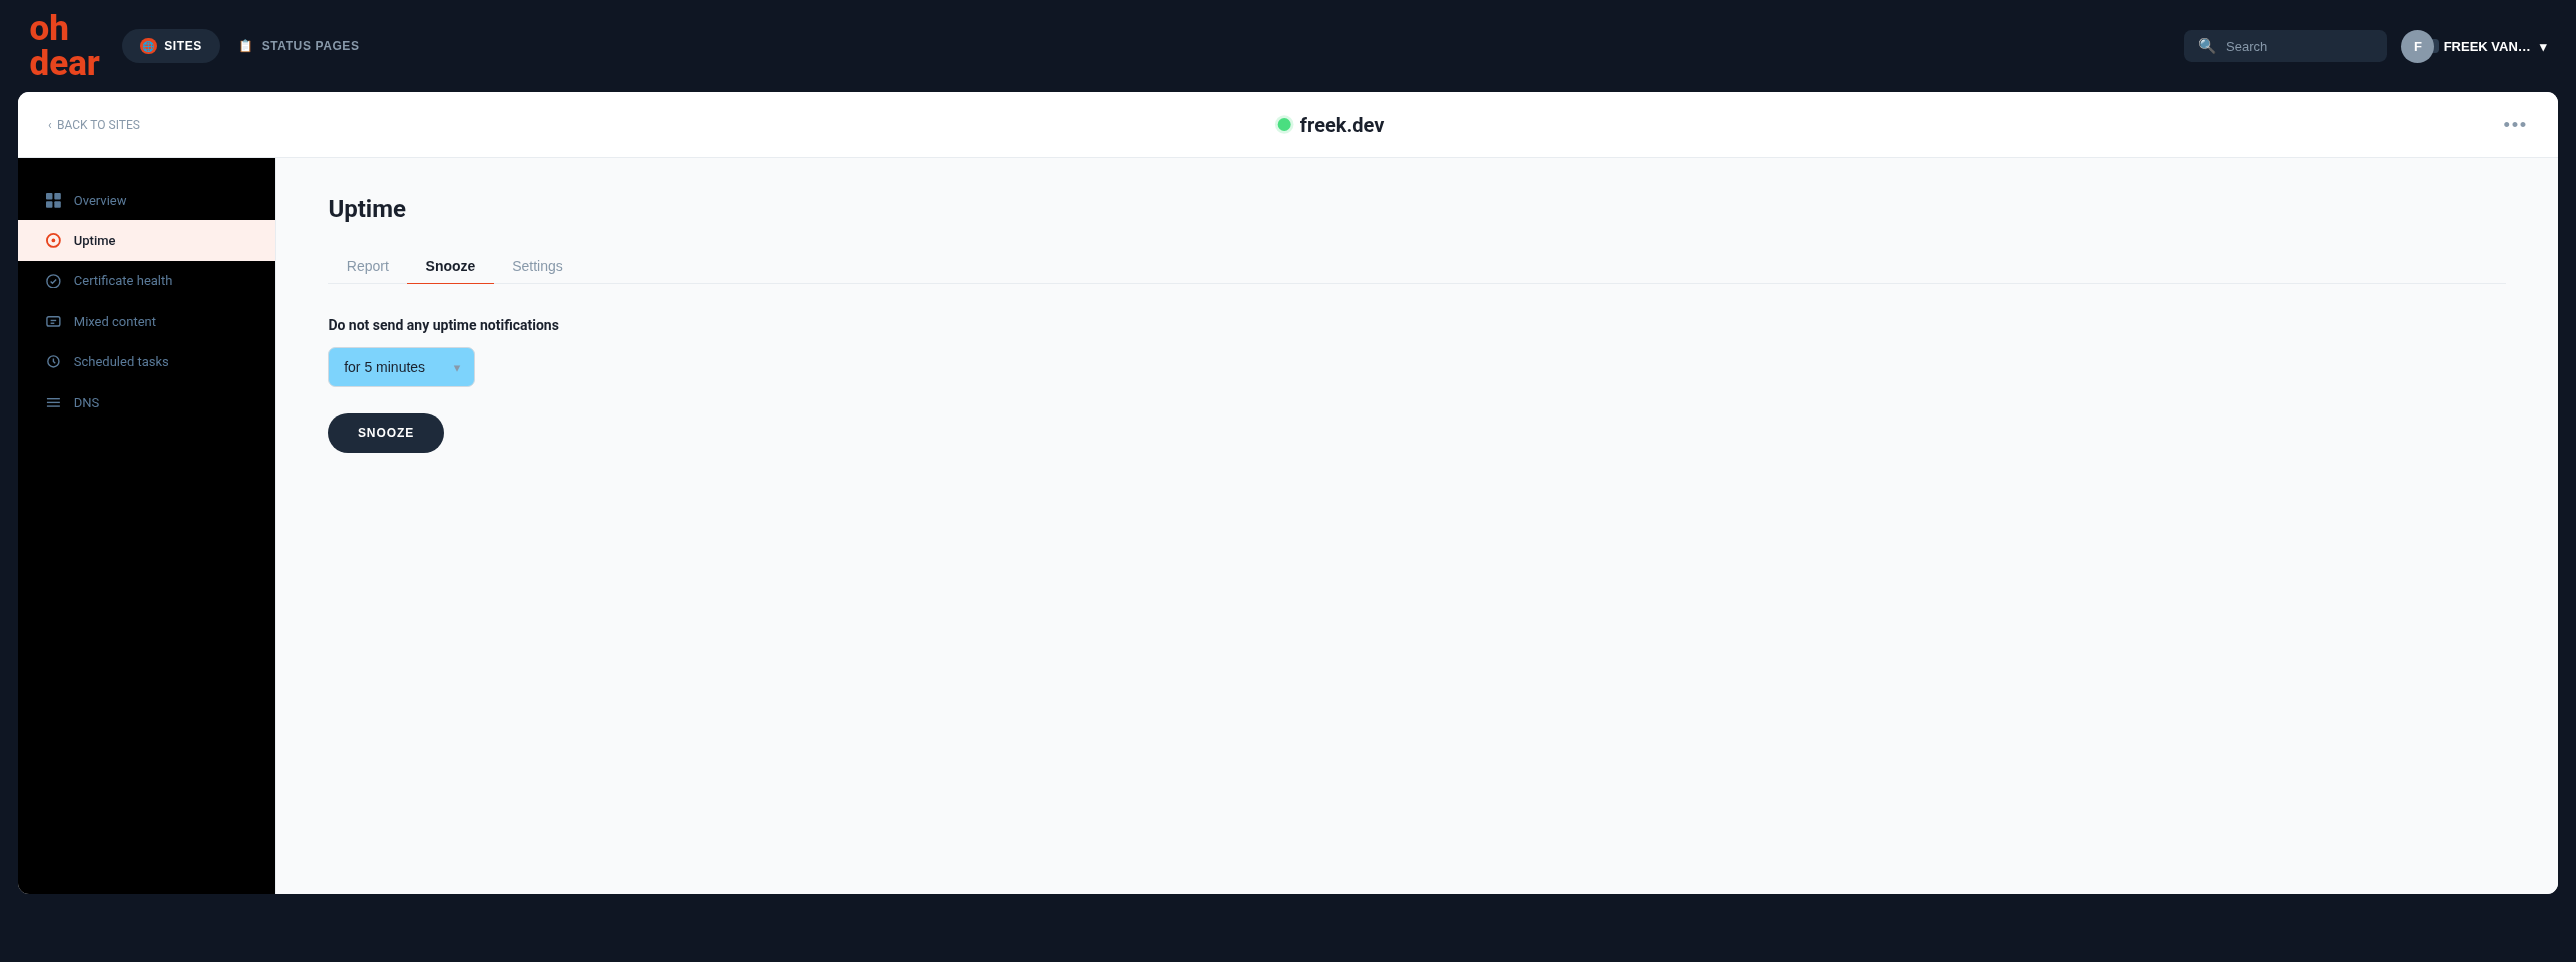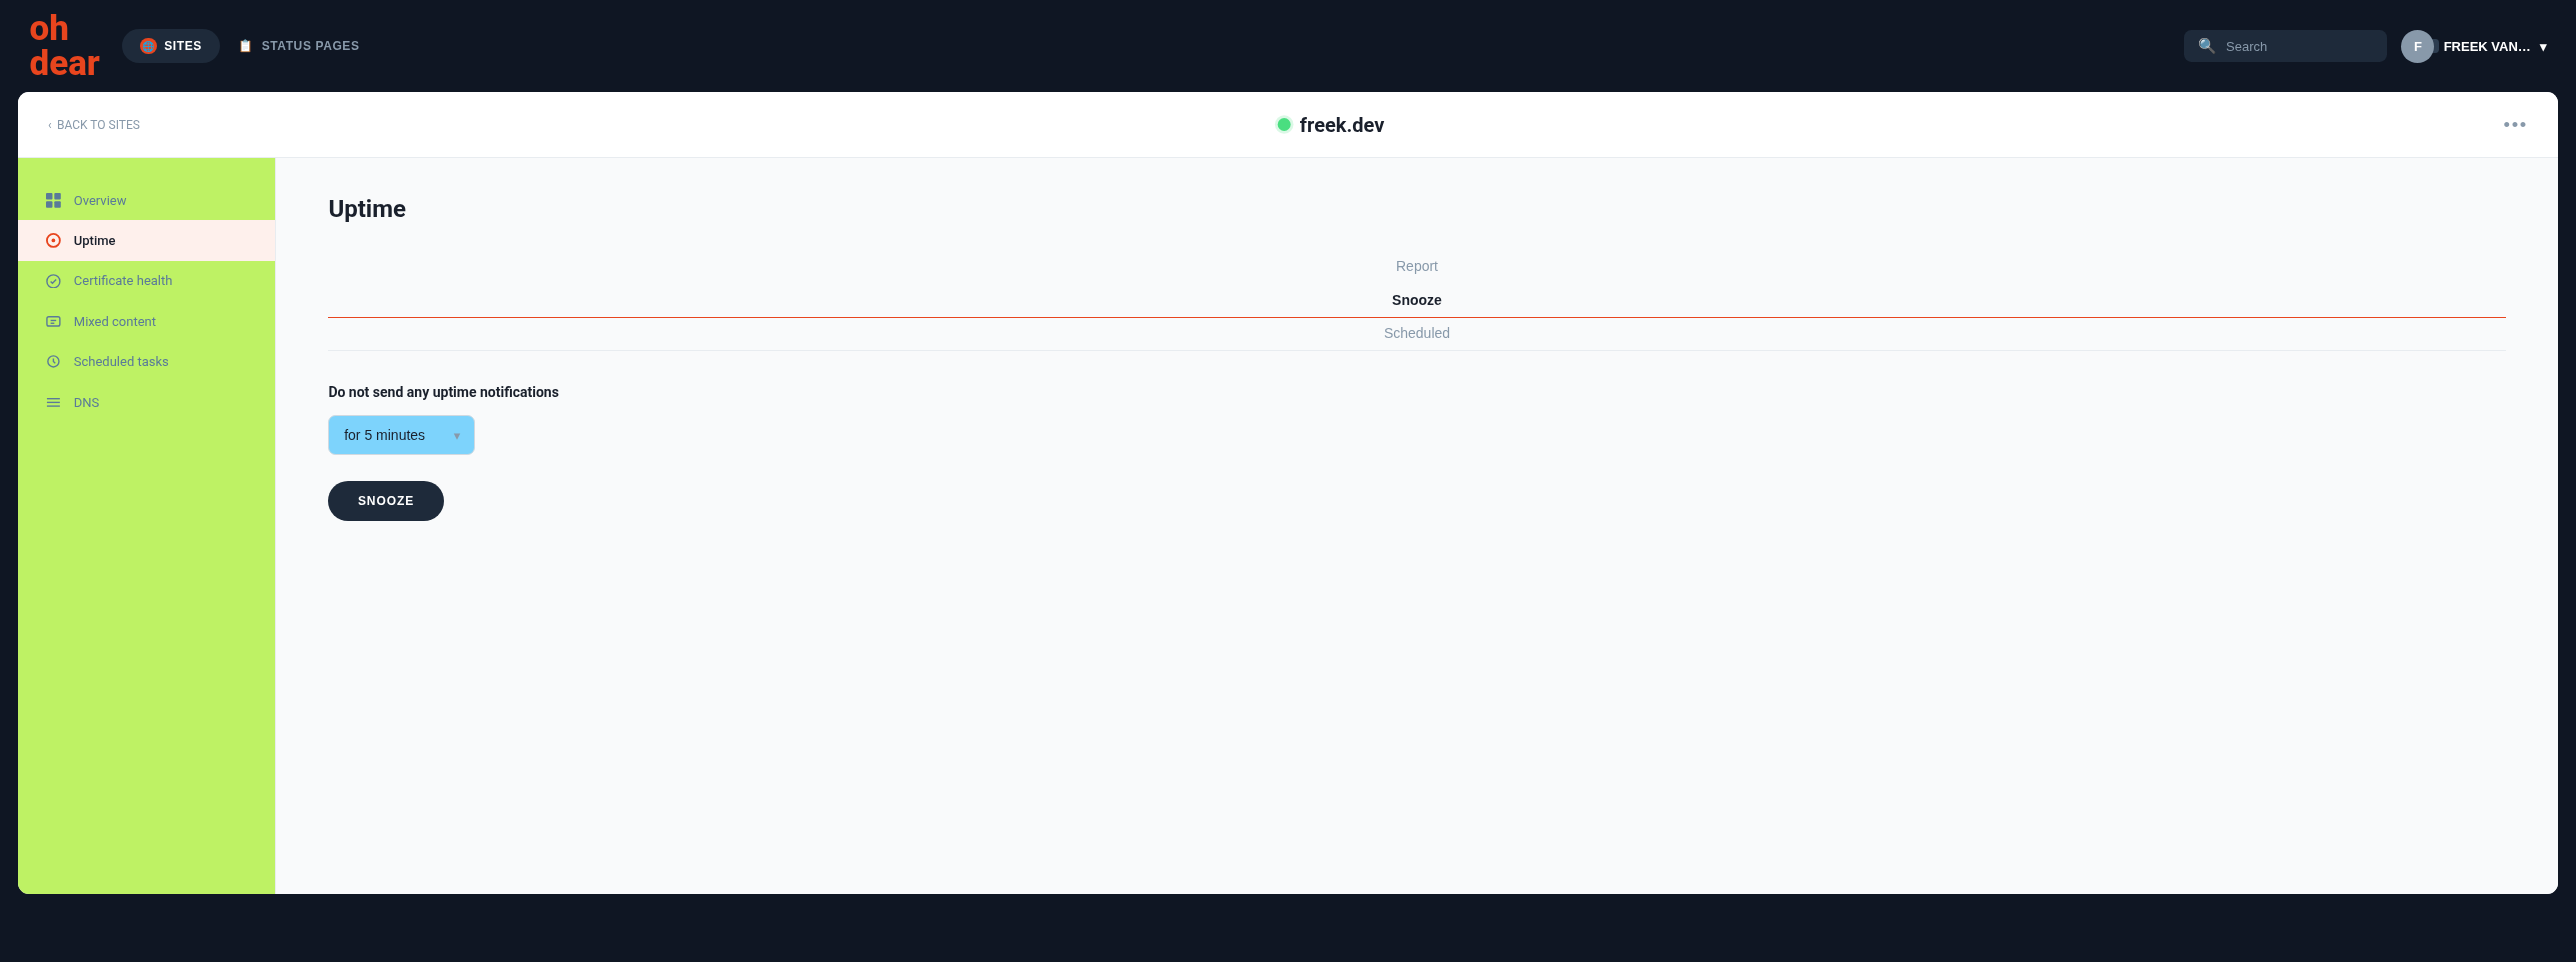--- a/index.html
+++ b/index.html
@@ -181,21 +181,21 @@
 
     
     .main-content {
       display: flex;
       min-height: 736px;
     }
 
     
     .sidebar {
       width: 258px;
-      background: #bef264;
+      background: #000000;
       border-right: 0.9px solid #e8ecf0;
       padding: 22px 0;
     }
     .sidebar-item {
       display: flex;
       align-items: center;
       gap: 11px;
       padding: 11px 26px;
       color: #5a7a99;
       font-size: 13px;
@@ -230,21 +230,20 @@
       color: #1a202c;
       margin-bottom: 26px;
     }
 
     
     .tabs {
       display: flex;
       gap: 0;
       border-bottom: 1.8px solid #e8ecf0;
       margin-bottom: 33px;
-      flex-direction: column;
     }
     .tab {
       padding: 9.2px 18.4px;
       font-size: 14px;
       color: #8899aa;
       cursor: pointer;
       border: none;
       background: none;
       border-bottom: 1.8px solid transparent;
       margin-bottom: -1.8px;
@@ -427,21 +426,21 @@
 
     </aside>
 
     <div class="content-area">
 
       <h1 class="page-title">Uptime</h1>
 
       <div class="tabs">
         <button class="tab">Report</button>
         <button class="tab active">Snooze</button>
-        <button class="tab">Scheduled</button>
+        <button class="tab">Settings</button>
       </div>
 
       <div class="form-section">
         <p class="form-label">Do not send any uptime notifications</p>
         <div class="select-wrapper">
           <select>
             <option>for 5 minutes</option>
             <option>for 15 minutes</option>
             <option>for 30 minutes</option>
             <option>for 1 hour</option>

